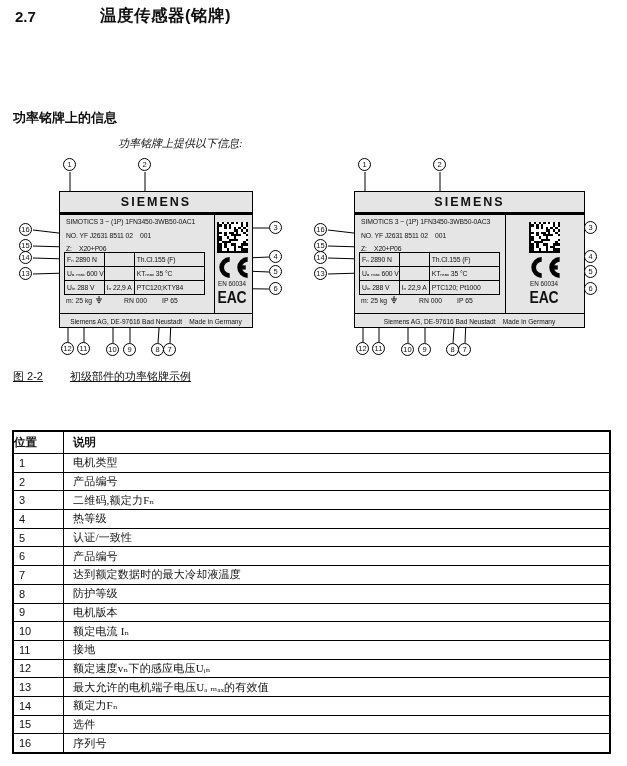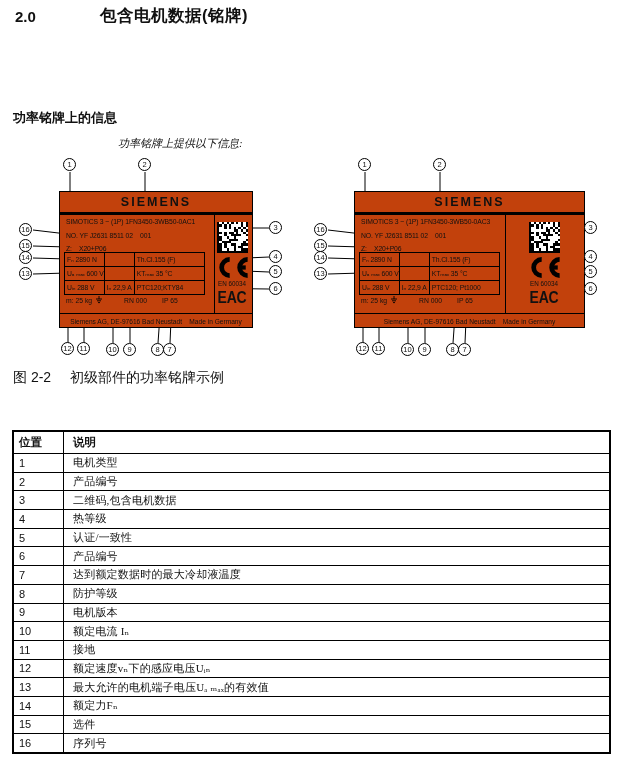--- a/index.html
+++ b/index.html
@@ -20,21 +20,21 @@
               font-family:"Liberation Serif","DejaVu Serif",serif;font-style:italic; }
   
   .diagram { position:absolute; top:155px; width:300px; height:210px; }
   .diagram.dleft  { left:19px; }
   .diagram.dright { left:314px; }
   .leader { position:absolute; left:0; top:0; pointer-events:none; }
   .leader line { stroke:#000; stroke-width:1; }
   .co { position:absolute; width:13px; height:13px; border:1px solid #000; border-radius:50%;
         background:#fff; font-size:7.5px; line-height:11px; text-align:center; z-index:3; }
   .plate { position:absolute; left:40px; top:36px; width:194px; height:137px;
-           border:1.4px solid #000; background:#c2410c; z-index:1; }
+           border:1.4px solid #000; background:#e5e5e5; z-index:1; }
   .wide .plate { width:231px; }
   .brand { position:absolute; left:0; right:0; top:3px; text-align:center;
            font-size:12.5px; font-weight:bold; letter-spacing:2px; }
   .hrule { position:absolute; left:0; right:0; top:20px; height:2.6px; background:#000; }
   .pline { position:absolute; font-size:6.8px; white-space:pre; letter-spacing:-.1px; }
   .typeline { left:6px; top:26px; }
   .noline   { left:6px; top:40px; }
   .zline    { left:6px; top:53px; }
   .ptable { position:absolute; left:4px; top:60px; border-collapse:collapse; }
   .ptable td { border:1px solid #000; height:14px; font-size:6.8px; padding:0 0 0 2px;
@@ -54,43 +54,43 @@
   .wide .ce { left:173px; }
   .en { position:absolute; top:88px; width:44px; text-align:center; font-size:6.3px;
         left:150px; white-space:nowrap; }
   .wide .en { left:167px; }
   .eac { position:absolute; top:97px; width:44px; text-align:center; font-size:14px;
          font-weight:bold; letter-spacing:0; left:150px; transform:scaleY(1.15); }
   .wide .eac { left:167px; }
   .pfooter { position:absolute; left:0; right:0; top:121px; border-top:1px solid #000;
              text-align:center; font-size:6.6px; line-height:15px; white-space:pre; }
   
-  .caption { position:absolute; left:13px; font-size:14px; display:flex; }
+  .caption { position:absolute; left:13px; font-size:11px; display:flex;text-decoration:underline; }
   .caption .clabel { width:57px; flex:0 0 57px; }
   .caption .ctext  { font-family:"Liberation Serif","DejaVu Serif",serif; }
   .figcap { top:369px; }
   .tabcap { top:409px; }
   
   .info { position:absolute; left:13px; top:431px; width:597px; border-collapse:collapse; }
   .info th, .info td { border:1px solid #000; text-align:left; vertical-align:middle; }
-  .info th { height:22px; font-size:11.5px; padding-left:5px; }
+  .info th { height:22px; font-size:11.5px; }
   .info td { height:18.7px; font-size:11px; padding-left:5px; }
   .info th:first-child, .info td:first-child { width:50px; }
   .info td.desc { font-family:"Liberation Serif","DejaVu Serif",serif;
                   padding-left:9px; letter-spacing:.2px; }
   .info th.desc-h { padding-left:9px; }
   .info { border:1.5px solid #000; outline:0.5px solid #000; }
 </style>
 </head>
 <body>
 
 <div id="page">
 
-  <div class="abs sec-num">2.0</div>
-  <div class="abs sec-title">包含电机数据(铭牌)</div>
+  <div class="abs sec-num">2.7</div>
+  <div class="abs sec-title">温度传感器(铭牌)</div>
   <div class="abs subhead">功率铭牌上的信息</div>
   <div class="abs leadin">功率铭牌上提供以下信息:</div>
 
   <div class="diagram dleft">
     <svg class="leader" width="300" height="210">
       <line x1="51" y1="17" x2="51" y2="68"></line>
         <line x1="126" y1="17" x2="126" y2="67"></line>
       <line x1="14" y1="75" x2="48" y2="79"></line>
         <line x1="14" y1="91" x2="48" y2="92"></line>
       <line x1="14" y1="103" x2="48" y2="104"></line>
@@ -601,21 +601,21 @@
     <tr>
           <td>1</td>
           <td class="desc">电机类型</td>
         </tr>
     <tr>
           <td>2</td>
           <td class="desc">产品编号</td>
         </tr>
     <tr>
           <td>3</td>
-          <td class="desc">二维码,包含电机数据</td>
+          <td class="desc">二维码,额定力Fₙ</td>
         </tr>
     <tr>
           <td>4</td>
           <td class="desc">热等级</td>
         </tr>
     <tr>
           <td>5</td>
           <td class="desc">认证/一致性</td>
         </tr>
     <tr>

